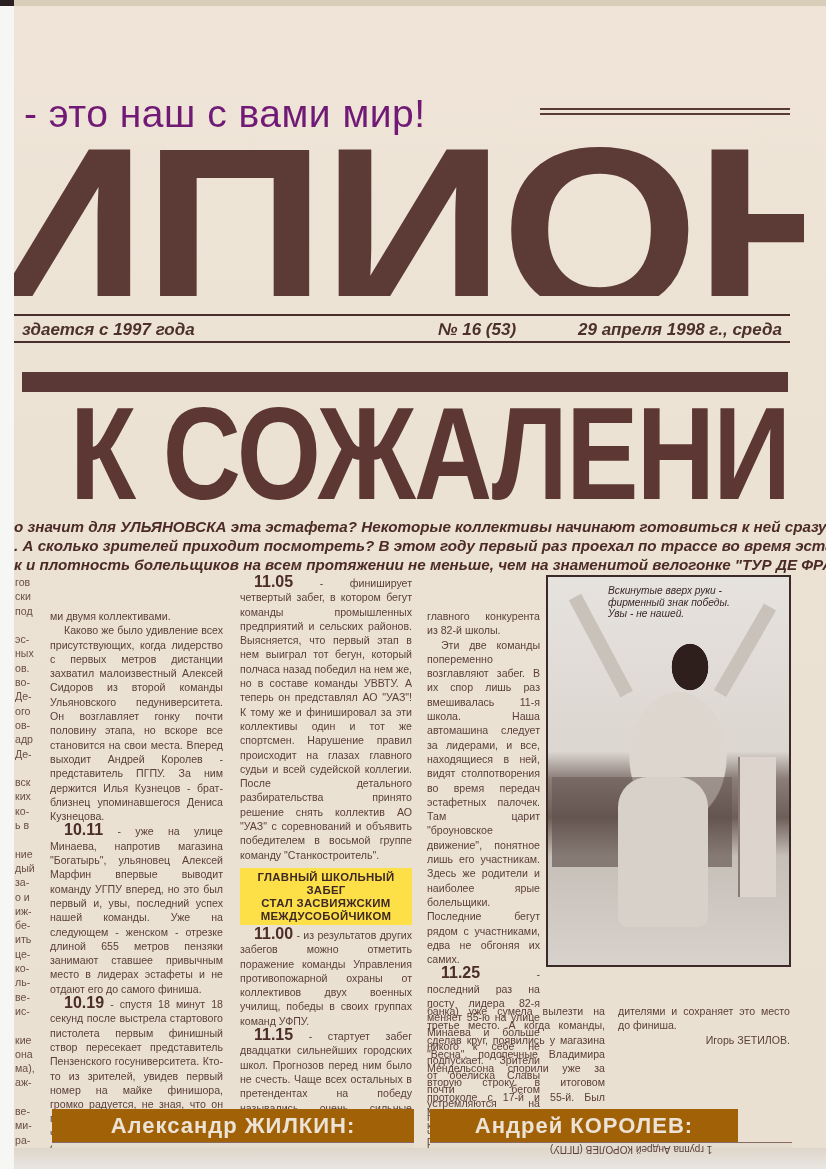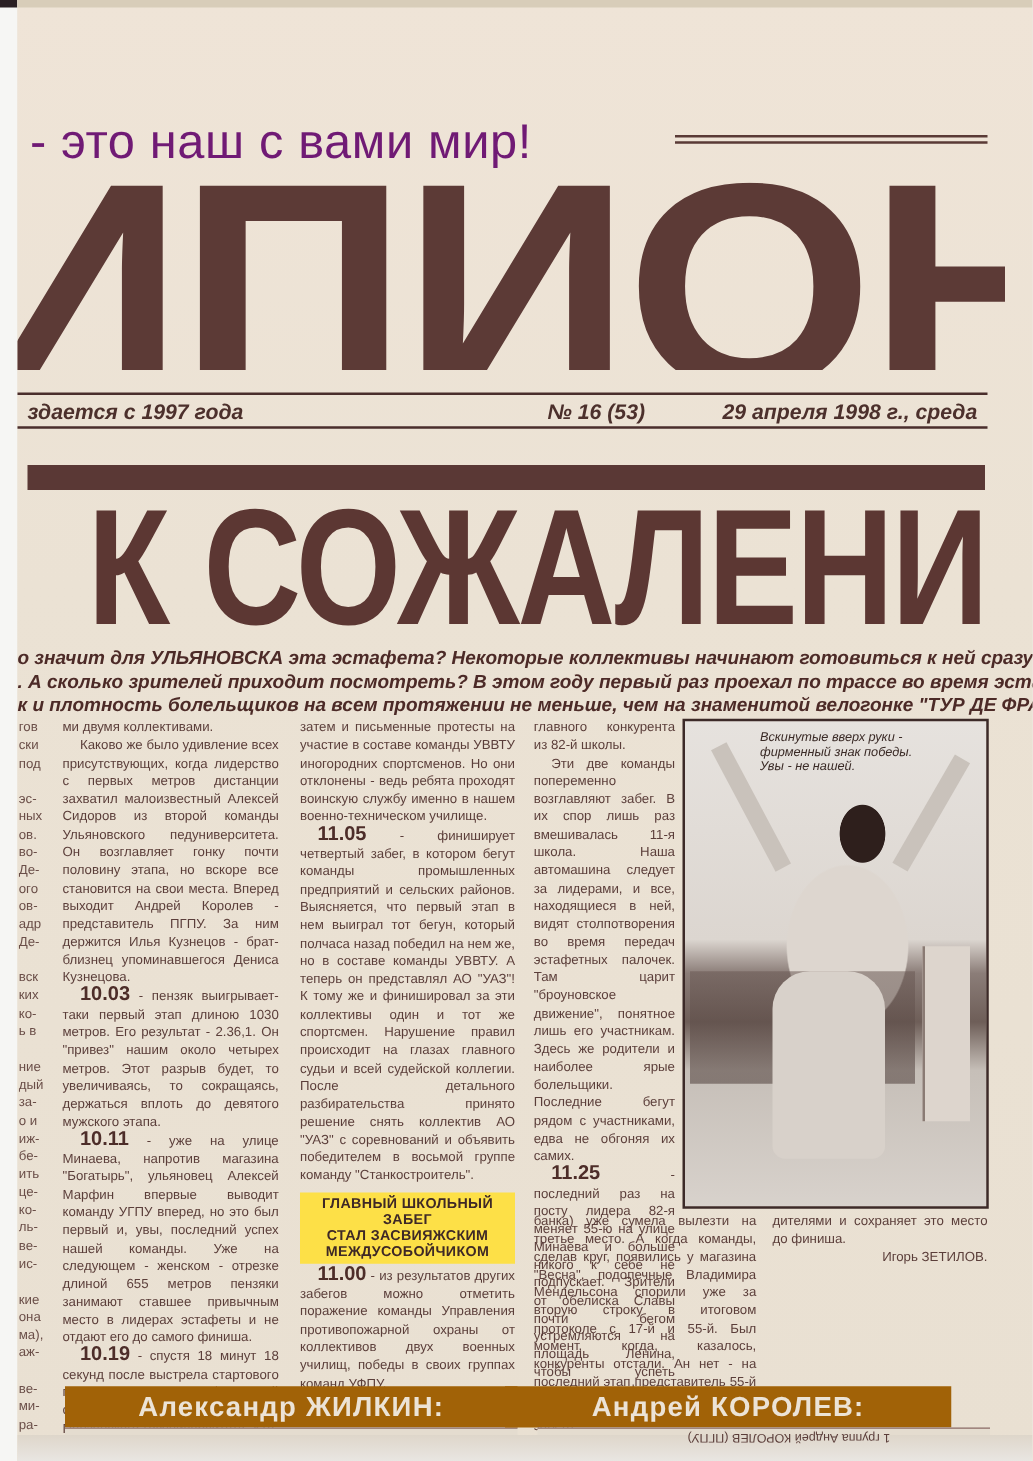--- a/index.html
+++ b/index.html
@@ -55,21 +55,21 @@
   }
 
   .lede {
     position: absolute; left: 14px; top: 517px; width: 780px;
     font-style: italic; font-weight: bold; font-size: 15.2px; line-height: 19px; color: #4c2a27;
   }
   .lede div { white-space: nowrap; }
 
   .col { position: absolute; font-size: 10.6px; line-height: 14.3px; color: #5b3e3a; text-align: justify; }
   .col p { margin: 0; text-indent: 14px; }
-  .col p.noind { text-indent: 0; }
+  .col p.noind { text-indent: 0; margin-top: 34px; }
   .col b.t { color: #4d2d29; font-weight: bold; font-size: 16px; }
   .col-frag { position: absolute; left: 15px; top: 575px; width: 26px; font-size: 10.6px; line-height: 14.3px; color: #6a4e48; }
   .col-frag div { white-space: nowrap; overflow: hidden; height: 14.3px; }
 
   .subhead {
     background: #fde047; color: #3e2826; font-weight: bold; font-size: 11.4px;
     text-align: center; line-height: 13px; padding: 3px 2px 2px; margin: 6px 0 2px;
     letter-spacing: 0.3px;
   }
 
@@ -184,28 +184,26 @@
     <div>ве-</div>
     <div>ми-</div>
     <div>ра-</div>
     <div>ат-</div>
     <div></div>
   </div>
 
 <div class="col" style="left:50px; top:575px; width:173px;" id="col1">
     <p class="noind">ми двумя коллективами.</p>
     <p>Каково же было удивление всех присутствующих, когда лидерство с первых метров дистанции захватил малоизвестный Алексей Сидоров из второй команды Ульяновского педуниверситета. Он возглавляет гонку почти половину этапа, но вскоре все становится на свои места. Вперед выходит Андрей Королев - представитель ПГПУ. За ним держится Илья Кузнецов - брат-близнец упоминавшегося Дениса Кузнецова.</p>
-    <p><b class="t">10.03</b> - пензяк выигрывает-таки первый этап длиною 1030 метров. Его результат - 2.36,1. Он "привез" нашим около четырех метров. Этот разрыв будет, то увеличиваясь, то сокращаясь, держаться вплоть до девятого мужского этапа.</p>
     <p><b class="t">10.11</b> - уже на улице Минаева, напротив магазина "Богатырь", ульяновец Алексей Марфин впервые выводит команду УГПУ вперед, но это был первый и, увы, последний успех нашей команды. Уже на следующем - женском - отрезке длиной 655 метров пензяки занимают ставшее привычным место в лидерах эстафеты и не отдают его до самого финиша.</p>
     <p><b class="t">10.19</b> - спустя 18 минут 18 секунд после выстрела стартового пистолета первым финишный створ пересекает представитель Пензенского госуниверситета. Кто-то из зрителей, увидев первый номер на майке финишора, громко радуется, не зная, что он принадлежит гостям. Основная же часть болельщиков грустит и откладывает мысли о победе до следующей весны. Что-то уж слишком гостеприимными стали в последние годы наши спортсмены...</p>
   </div>
 
 <div class="col" style="left:240px; top:575px; width:172px;">
   <div id="col2">
-      <p class="noind">затем и письменные протесты на участие в составе команды УВВТУ иногородних спортсменов. Но они отклонены - ведь ребята проходят воинскую службу именно в нашем военно-техническом училище.</p>
       <p><b class="t">11.05</b> - финиширует четвертый забег, в котором бегут команды промышленных предприятий и сельских районов. Выясняется, что первый этап в нем выиграл тот бегун, который полчаса назад победил на нем же, но в составе команды УВВТУ. А теперь он представлял АО "УАЗ"! К тому же и финишировал за эти коллективы один и тот же спортсмен. Нарушение правил происходит на глазах главного судьи и всей судейской коллегии. После детального разбирательства принято решение снять коллектив АО "УАЗ" с соревнований и объявить победителем в восьмой группе команду "Станкостроитель".</p>
     </div>
   <div class="subhead">
     <div>ГЛАВНЫЙ ШКОЛЬНЫЙ ЗАБЕГ</div>
     <div>СТАЛ ЗАСВИЯЖСКИМ</div>
     <div>МЕЖДУСОБОЙЧИКОМ</div>
   </div>
   <div id="col2b">
       <p><b class="t">11.00</b> - из результатов других забегов можно отметить поражение команды Управления противопожарной охраны от коллективов двух военных училищ, победы в своих группах команд УФПУ.</p>
       <p><b class="t">11.15</b> - стартует забег двадцатки сильнейших городских школ. Прогнозов перед ним было не счесть. Чаще всех остальных в претендентах на победу назывались очень сильные засвияжские школы №55 и №82, 11-я школа Железнодорожного района и школа-гимназия №1 из "Ленинки". Первые три учебных заведения прогнозистов не подвели. Евгений Парамонов (55-я школа) долго лидирует в первом забеге, но на второй половине дистанции пропускает вперед представителя</p>
@@ -237,16 +235,16 @@
   <div class="arm-r"></div>
   <div class="caption">
     <div>Вскинутые вверх руки -</div>
     <div>фирменный знак победы.</div>
     <div>Увы - не нашей.</div>
   </div>
 </div>
 
 <div class="banner-box" style="left:52px; width:362px;">Александр ЖИЛКИН:</div>
 <div class="banner-sub" style="left:52px; width:362px;"></div>
-<div class="banner-box" style="left:404px; width:357px;">Андрей КОРОЛЕВ:</div>
+<div class="banner-box" style="left:430px; width:308px;">Андрей КОРОЛЕВ:</div>
 <div class="banner-sub" style="left:430px; width:362px;"></div>
 <div class="fold"></div>
 <div class="flipped">1 группа  Андрей КОРОЛЕВ (ПГПУ)</div>
 
 </body></html>

